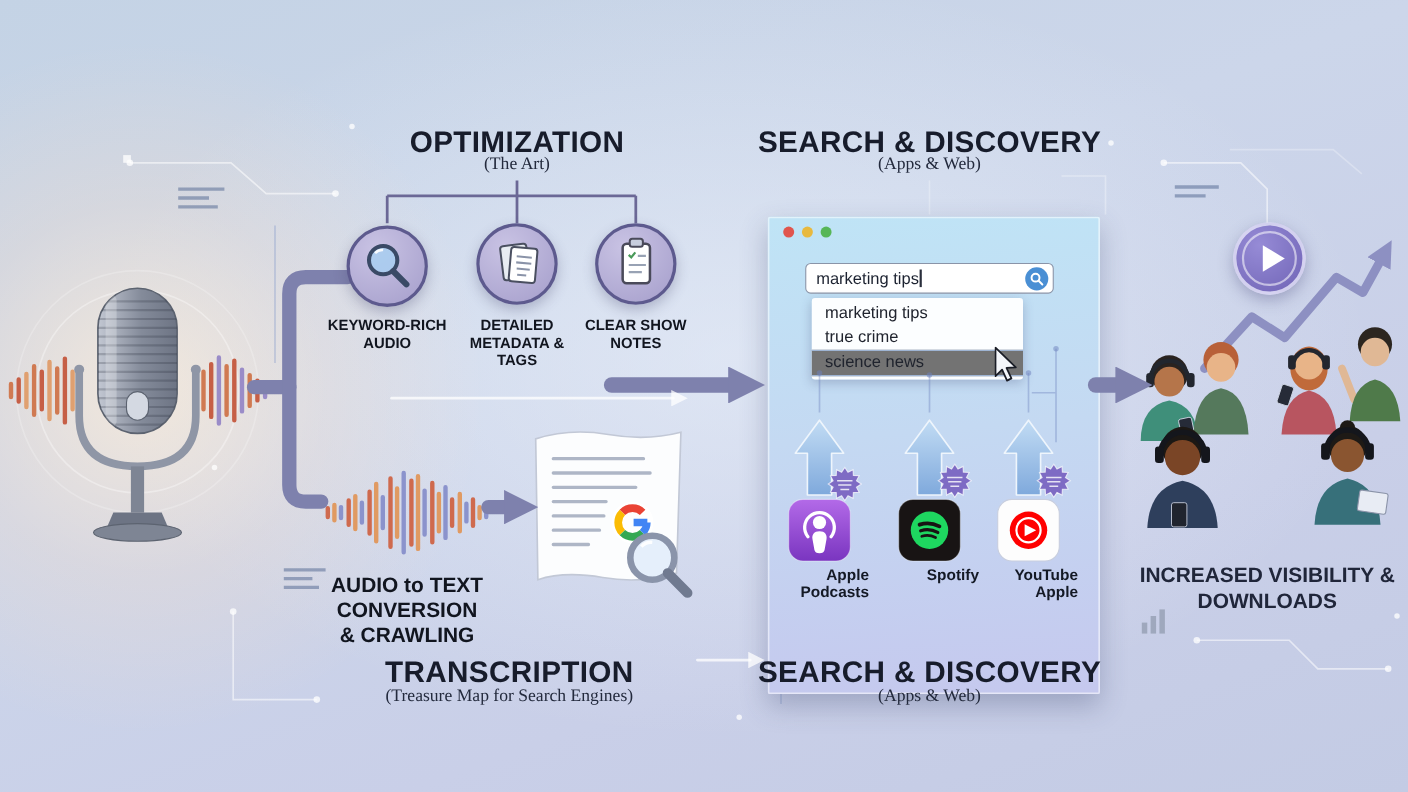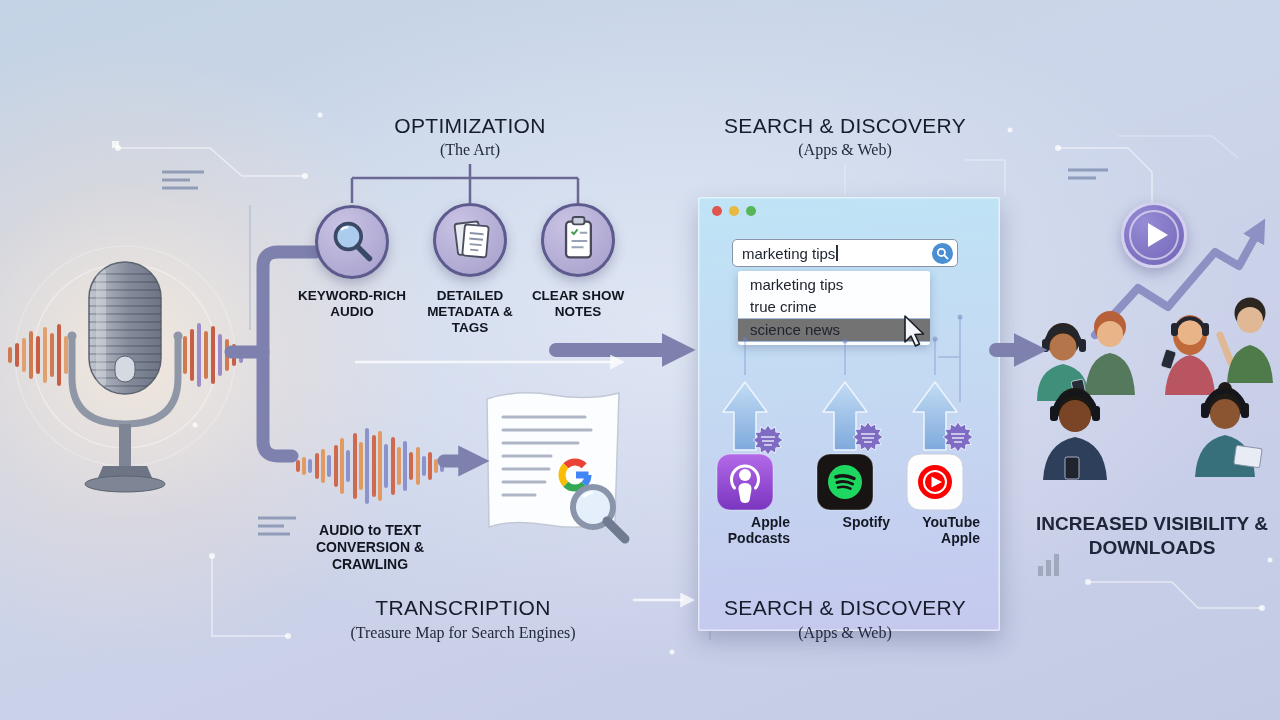--- a/index.html
+++ b/index.html
@@ -7,21 +7,21 @@
     position:relative;width:1280px;height:720px;overflow:hidden;
     font-family:"Liberation Sans",sans-serif;color:#1c2130;
     background:
       radial-gradient(circle at 10% 49%, rgba(255,238,216,.75), rgba(255,224,196,.25) 14%, transparent 26%),
       radial-gradient(ellipse at 52% 45%, rgba(238,244,252,.55), transparent 62%),
       linear-gradient(160deg,#c4d3e5 0%,#ccd6ea 40%,#c9cfe8 72%,#c3cbe4 100%);
   }
   svg{display:block}
   .abs{position:absolute;}
   
-  .section-title{position:absolute;transform:translateX(-50%);font-size:21px;font-weight:normal;letter-spacing:.3px;color:#171c2b;white-space:nowrap;}
+  .section-title{position:absolute;transform:translateX(-50%);font-size:27px;font-weight:bold;letter-spacing:.3px;color:#171c2b;white-space:nowrap;}
   .section-sub{position:absolute;transform:translateX(-50%);font-size:16px;color:#232a3d;white-space:nowrap;font-family:Liberation Serif, serif;}
   .big-label{position:absolute;font-size:19px;font-weight:bold;text-align:center;line-height:1.25;color:#20263a;}
   .icon-label{position:absolute;font-size:13.5px;font-weight:bold;text-align:center;line-height:1.2;color:#11151f;}
   
   .opt-circle{position:absolute;width:74px;height:74px;border-radius:50%;
     background:radial-gradient(circle at 35% 28%,#c9c3e4,#a59ecb);
     border:3px solid #5d5a8e;box-shadow:0 5px 12px rgba(70,70,110,.3);
     display:flex;align-items:center;justify-content:center;box-sizing:border-box;}
   
   .browser{position:absolute;left:698px;top:197px;width:302px;height:434px;border-radius:2px;
@@ -373,21 +373,21 @@
   <div class="section-sub" style="left:470px;top:141px">(The Art)</div>
 
   <div class="section-title" style="left:845px;top:114px">SEARCH &amp; DISCOVERY</div>
   <div class="section-sub" style="left:845px;top:141px">(Apps &amp; Web)</div>
 
   <div class="icon-label" style="left:287px;top:288px;width:130px">KEYWORD-RICH AUDIO</div>
   <div class="icon-label" style="left:415px;top:288px;width:110px">DETAILED METADATA &amp; TAGS</div>
   <div class="icon-label" style="left:523px;top:288px;width:110px">CLEAR SHOW NOTES</div>
 
 
-  <div class="icon-label" style="left:300px;top:522px;width:140px;font-size:14px">AUDIO to TEXT CONVERSION &amp; CRAWLING</div>
+  <div class="icon-label" style="left:300px;top:522px;width:140px;font-size:19px">AUDIO to TEXT CONVERSION &amp; CRAWLING</div>
 
   <div class="section-title" style="left:463px;top:596px">TRANSCRIPTION</div>
   <div class="section-sub" style="left:463px;top:624px">(Treasure Map for Search Engines)</div>
 
   <div class="section-title" style="left:845px;top:596px">SEARCH &amp; DISCOVERY</div>
   <div class="section-sub" style="left:845px;top:624px">(Apps &amp; Web)</div>
 
   <div class="big-label" style="left:1027px;top:512px;width:250px">INCREASED VISIBILITY &amp; DOWNLOADS</div>
 
 </div>

